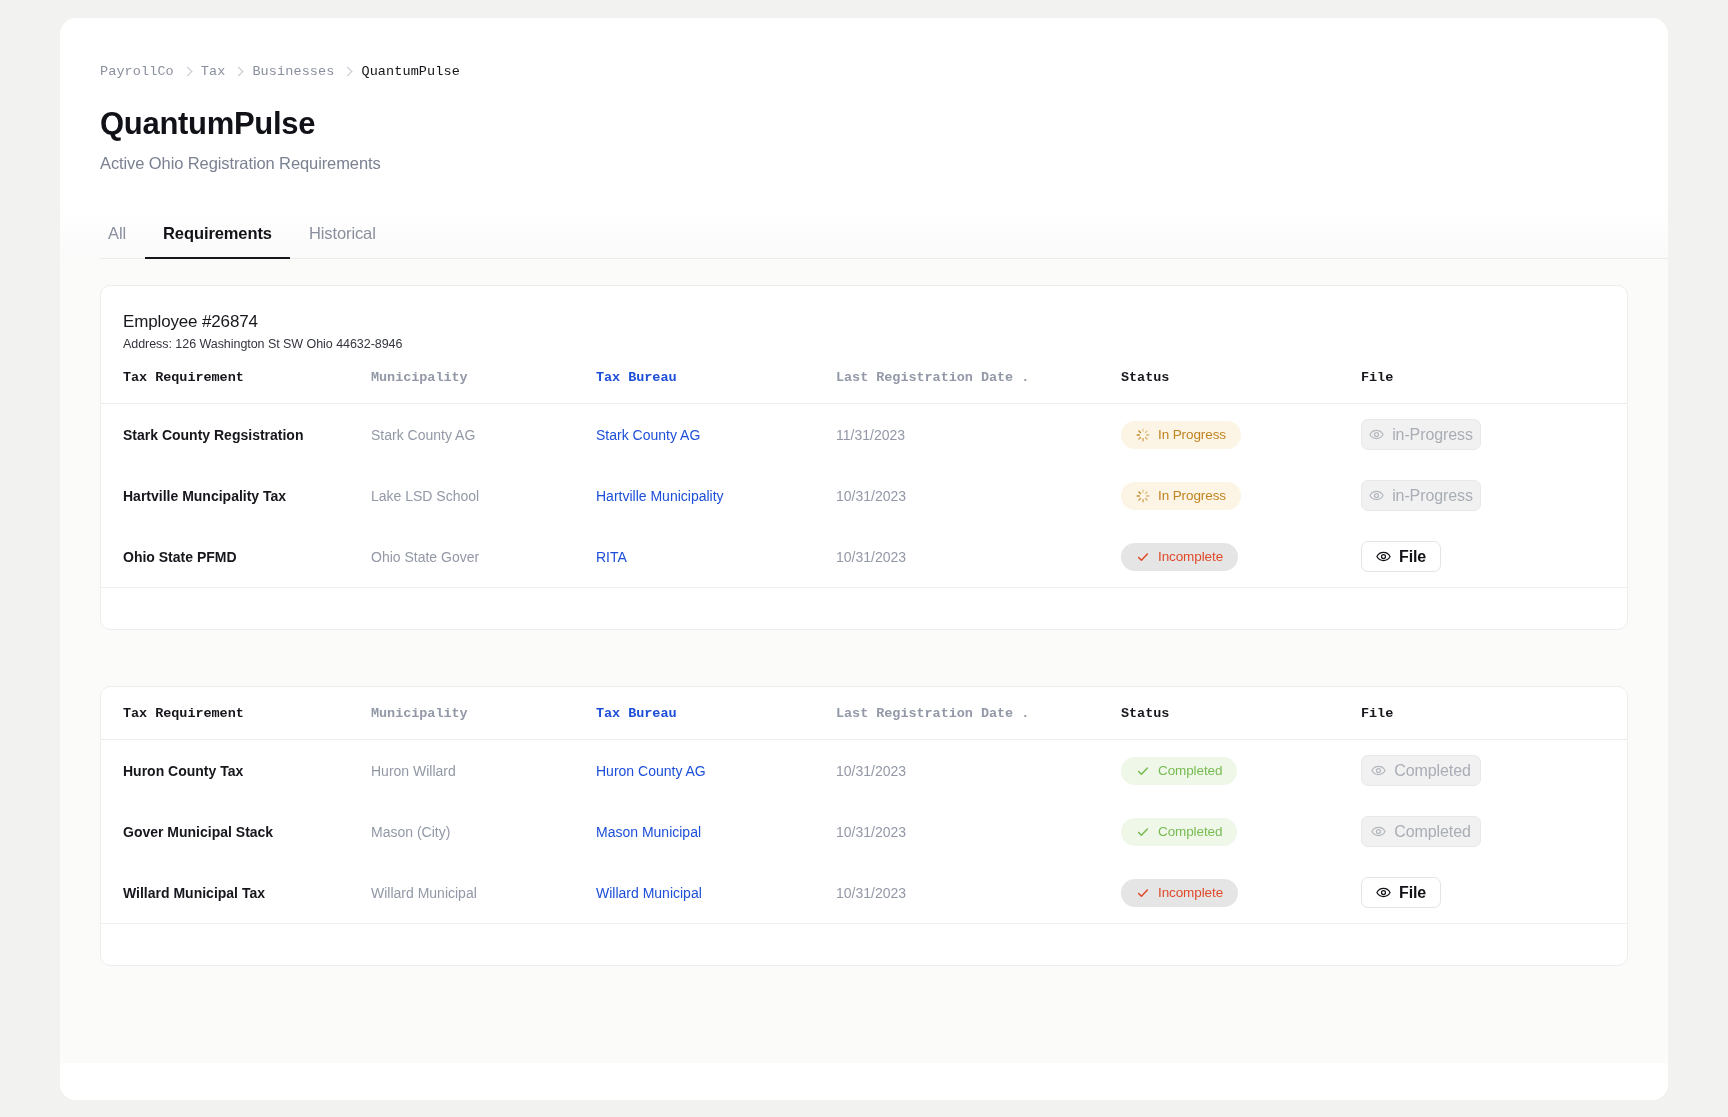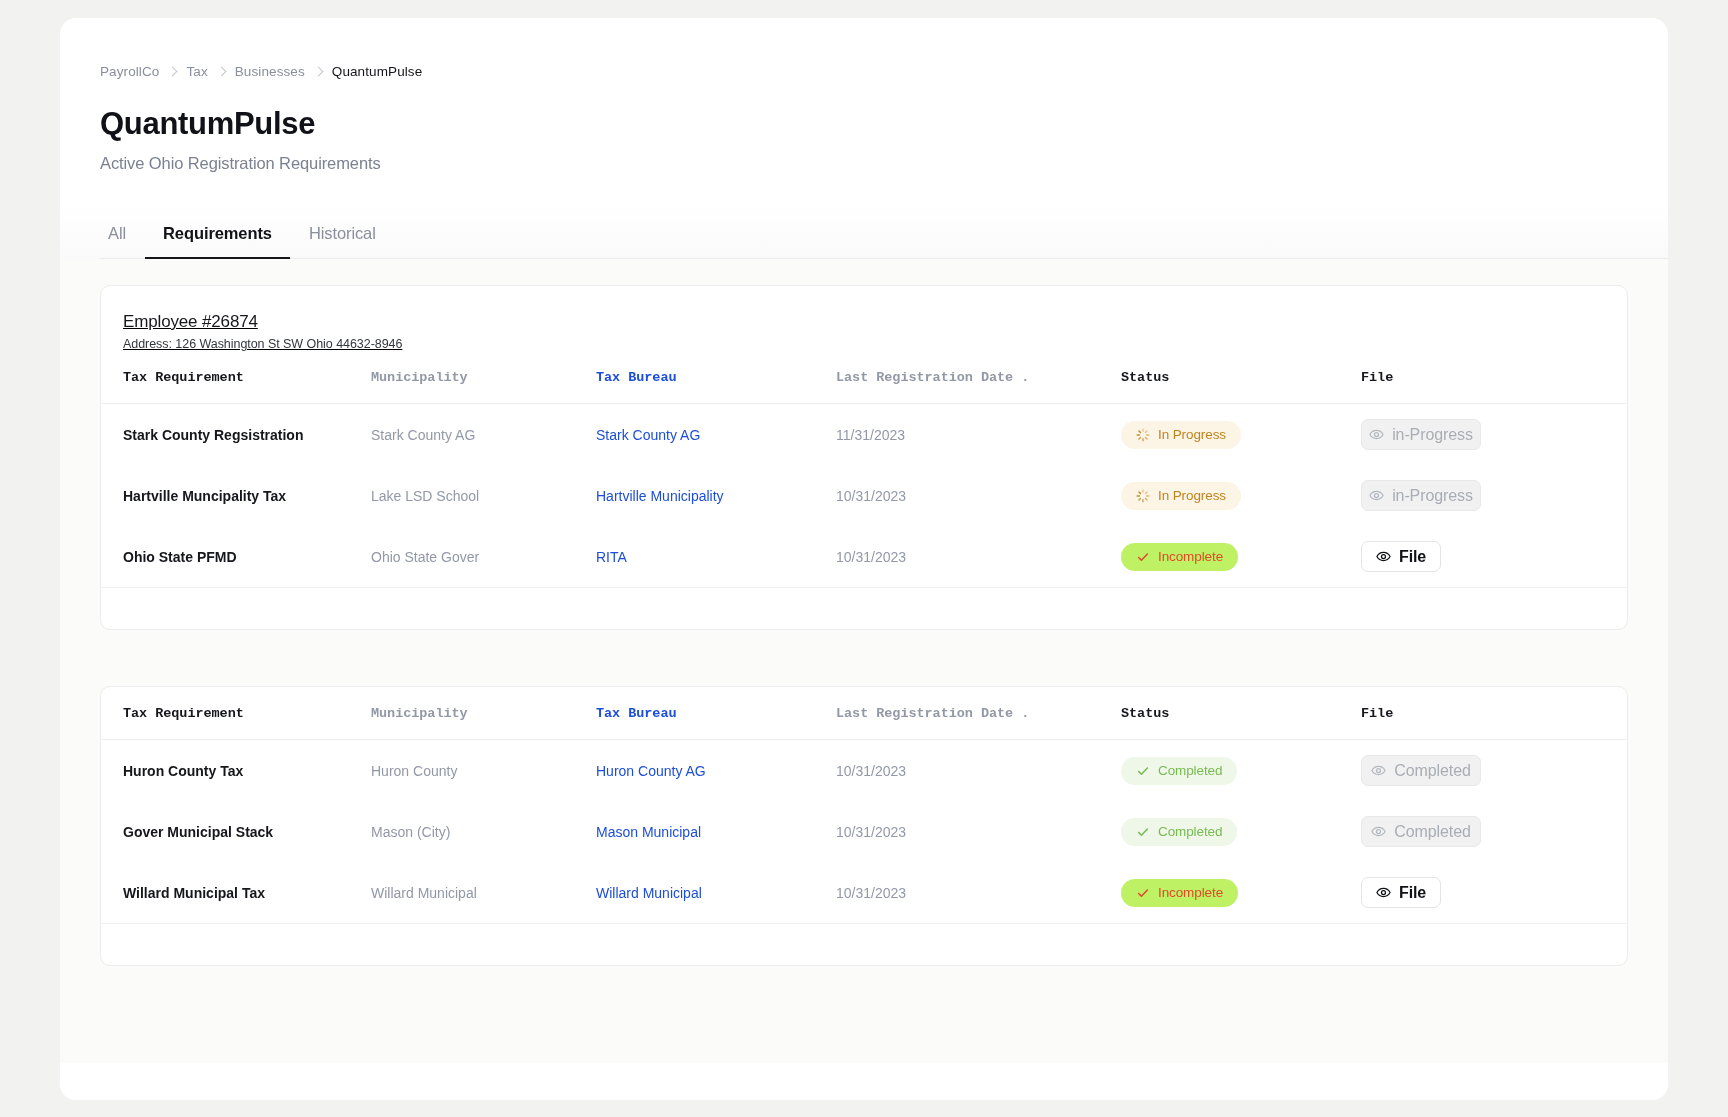--- a/index.html
+++ b/index.html
@@ -27,21 +27,21 @@
   .page-header { padding: 44px 0 0 40px; }
 
   .breadcrumb {
     display: flex;
     align-items: center;
     gap: 9px;
     font-size: 13.5px;
     color: #8a8f9e;
     height: 18px;
   }
-  .crumb { color: #8a8f9e; letter-spacing: .1px; }
+  .crumb { color: #8a8f9e; letter-spacing: .1px; font-family: Liberation Mono, monospace; }
   .crumb.current { color: #15161a; }
   .crumb-sep {
     display: inline-block;
     width: 7px; height: 7px;
     border-right: 1.6px solid #c2c6cf;
     border-top: 1.6px solid #c2c6cf;
     transform: rotate(45deg);
     margin: 0 1px;
   }
 
@@ -95,21 +95,21 @@
     height: calc(100% - 52px - 226px);
   }
 
   .card {
     background: #ffffff;
     border: 1px solid #ededed;
     border-radius: 10px;
     margin-bottom: 56px;
   }
 
-  .card-head { padding: 26px 22px 0 22px; text-decoration: underline; }
+  .card-head { padding: 26px 22px 0 22px; }
   .emp-id {
     font-size: 17px;
     color: #17181d;
     letter-spacing: -0.15px;
   }
   .emp-addr {
     font-size: 12.5px;
     color: #33363d;
     margin-top: 5px;
     letter-spacing: -0.05px;
@@ -148,21 +148,21 @@
     align-items: center;
     gap: 8px;
     height: 28px;
     padding: 0 15px;
     border-radius: 999px;
     font-size: 13.5px;
     letter-spacing: -0.1px;
     white-space: nowrap;
   }
   .badge.progress   { background: #fcf4e4; color: #c08421; }
-  .badge.incomplete { background: #bef264; color: #e04a2a; }
+  .badge.incomplete { background: #e5e5e5; color: #e04a2a; }
   .badge.completed  { background: #eef7e8; color: #78bb52; }
   .badge svg { display: block; flex: none; }
 
   
   .file-btn {
     display: inline-flex;
     align-items: center;
     justify-content: center;
     gap: 8px;
     height: 31px;
@@ -327,21 +327,21 @@
                 <th class="c-mun">Municipality</th>
                 <th class="c-bur">Tax Bureau</th>
                 <th class="c-date">Last Registration Date .</th>
                 <th class="c-stat">Status</th>
                 <th class="c-file">File</th>
               </tr>
             </thead>
             <tbody>
               <tr>
                 <td class="c-req">Huron County Tax</td>
-                <td class="c-mun">Huron County</td>
+                <td class="c-mun">Huron Willard</td>
                 <td class="c-bur">Huron County AG</td>
                 <td class="c-date">10/31/2023</td>
                 <td class="c-stat"><span class="badge completed">
                     <svg width="14" height="14" viewBox="0 0 24 24" fill="none" stroke="#78bb52" stroke-width="2.6" stroke-linecap="round" stroke-linejoin="round">
                       <path d="M4.5 12.8l4.8 4.8L19.5 7"></path>
                     </svg>
                     <span>Completed</span>
                   </span></td>
                 <td class="c-file"><button class="file-btn disabled">
                     <svg width="15" height="15" viewBox="0 0 24 24" fill="none" stroke="#b4b8bf" stroke-width="2" stroke-linecap="round" stroke-linejoin="round">

